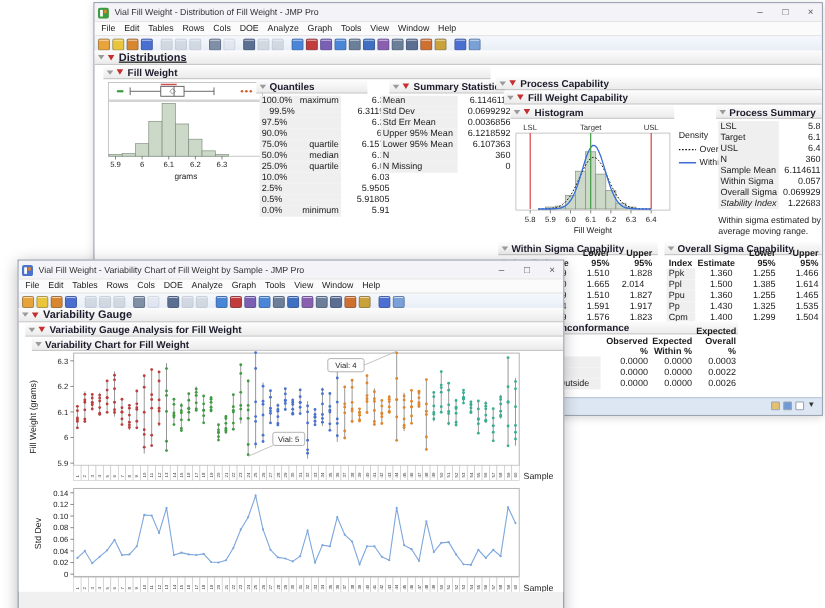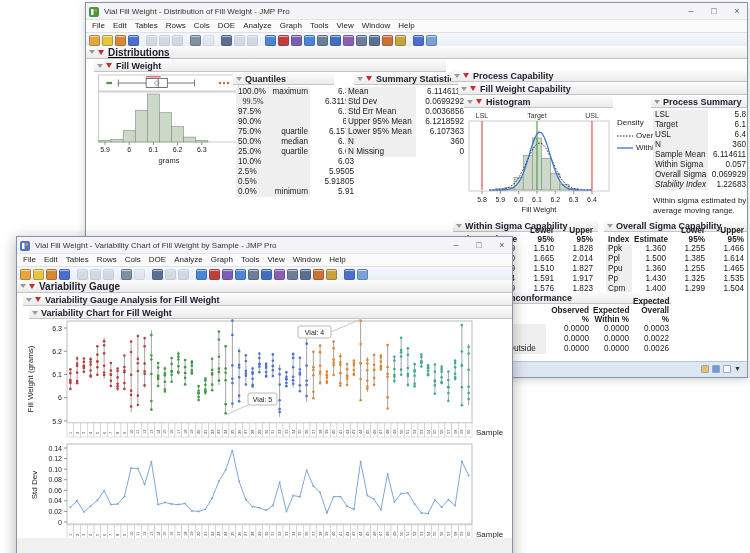--- a/index.html
+++ b/index.html
@@ -166,21 +166,21 @@
       <span class="disc"></span>
       <span class="band-title">Quantiles</span>
     </div>
     <div id="q-table" class="tbl" style="left:150px;top:41px;">
         <div class="trow">
           <span class="tcell tgray" style="width: 34px; text-align: left;">100.0%</span>
           <span class="tcell tgray" style="width: 40px; text-align: right;">maximum</span>
           <span class="tcell" style="width: 46px; text-align: right;">6.32</span>
         </div>
         <div class="trow">
-          <span class="tcell tgray" style="width: 34px; text-align: center; font-family: Liberation Serif, serif;">99.5%</span>
+          <span class="tcell tgray" style="width: 34px; text-align: right;">99.5%</span>
           <span class="tcell tgray" style="width: 40px; text-align: right;"></span>
           <span class="tcell" style="width: 46px; text-align: right;">6.31195</span>
         </div>
         <div class="trow">
           <span class="tcell tgray" style="width: 34px; text-align: left;">97.5%</span>
           <span class="tcell tgray" style="width: 40px; text-align: right;"></span>
           <span class="tcell" style="width: 46px; text-align: right;">6.25</span>
         </div>
         <div class="trow">
           <span class="tcell tgray" style="width: 34px; text-align: left;">90.0%</span>
@@ -385,21 +385,21 @@
         <div class="trow">
           <span class="tcell tgray" style="width: 26px; text-align: left;"></span>
           <span class="tcell" style="width: 36px; text-align: right;">1.669</span>
           <span class="tcell" style="width: 39px; text-align: right;">1.510</span>
           <span class="tcell" style="width: 39px; text-align: right;">1.828</span>
         </div>
         <div class="trow">
           <span class="tcell tgray" style="width: 26px; text-align: left;"></span>
           <span class="tcell" style="width: 36px; text-align: right;">1.840</span>
           <span class="tcell" style="width: 39px; text-align: right;">1.665</span>
-          <span class="tcell" style="width: 39px; text-align: right;">2.014</span>
+          <span class="tcell" style="width: 39px; text-align: center;">2.014</span>
         </div>
         <div class="trow">
           <span class="tcell tgray" style="width: 26px; text-align: left;"></span>
           <span class="tcell" style="width: 36px; text-align: right;">1.669</span>
           <span class="tcell" style="width: 39px; text-align: right;">1.510</span>
           <span class="tcell" style="width: 39px; text-align: right;">1.827</span>
         </div>
         <div class="trow">
           <span class="tcell tgray" style="width: 26px; text-align: left;"></span>
           <span class="tcell" style="width: 36px; text-align: right;">1.754</span>

